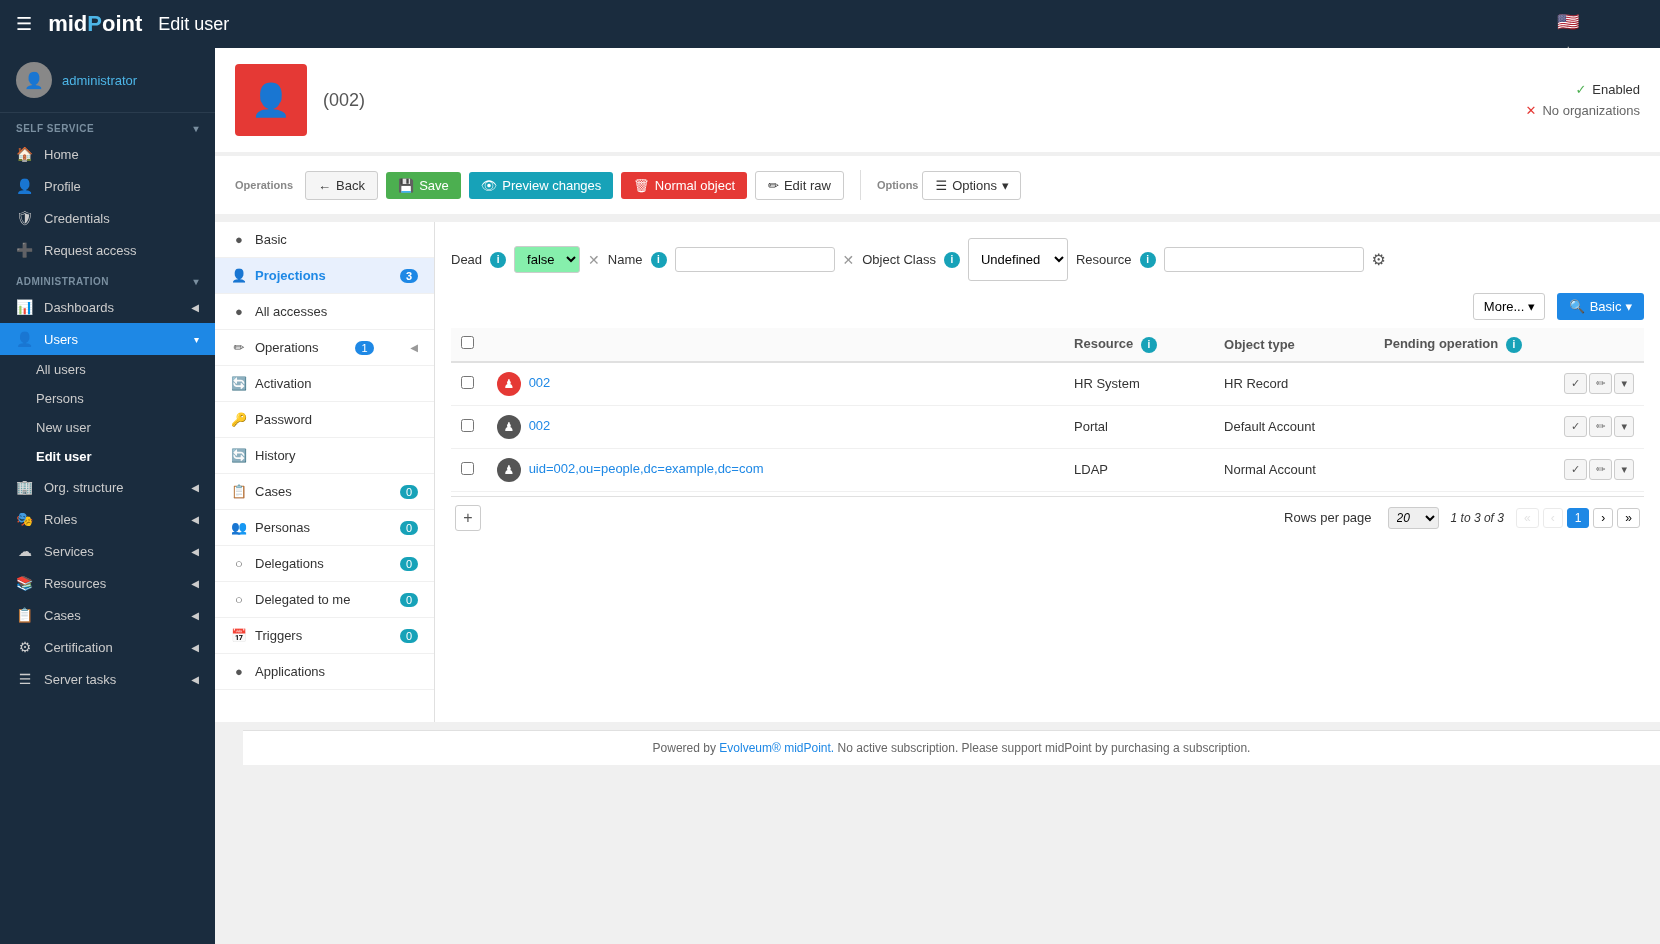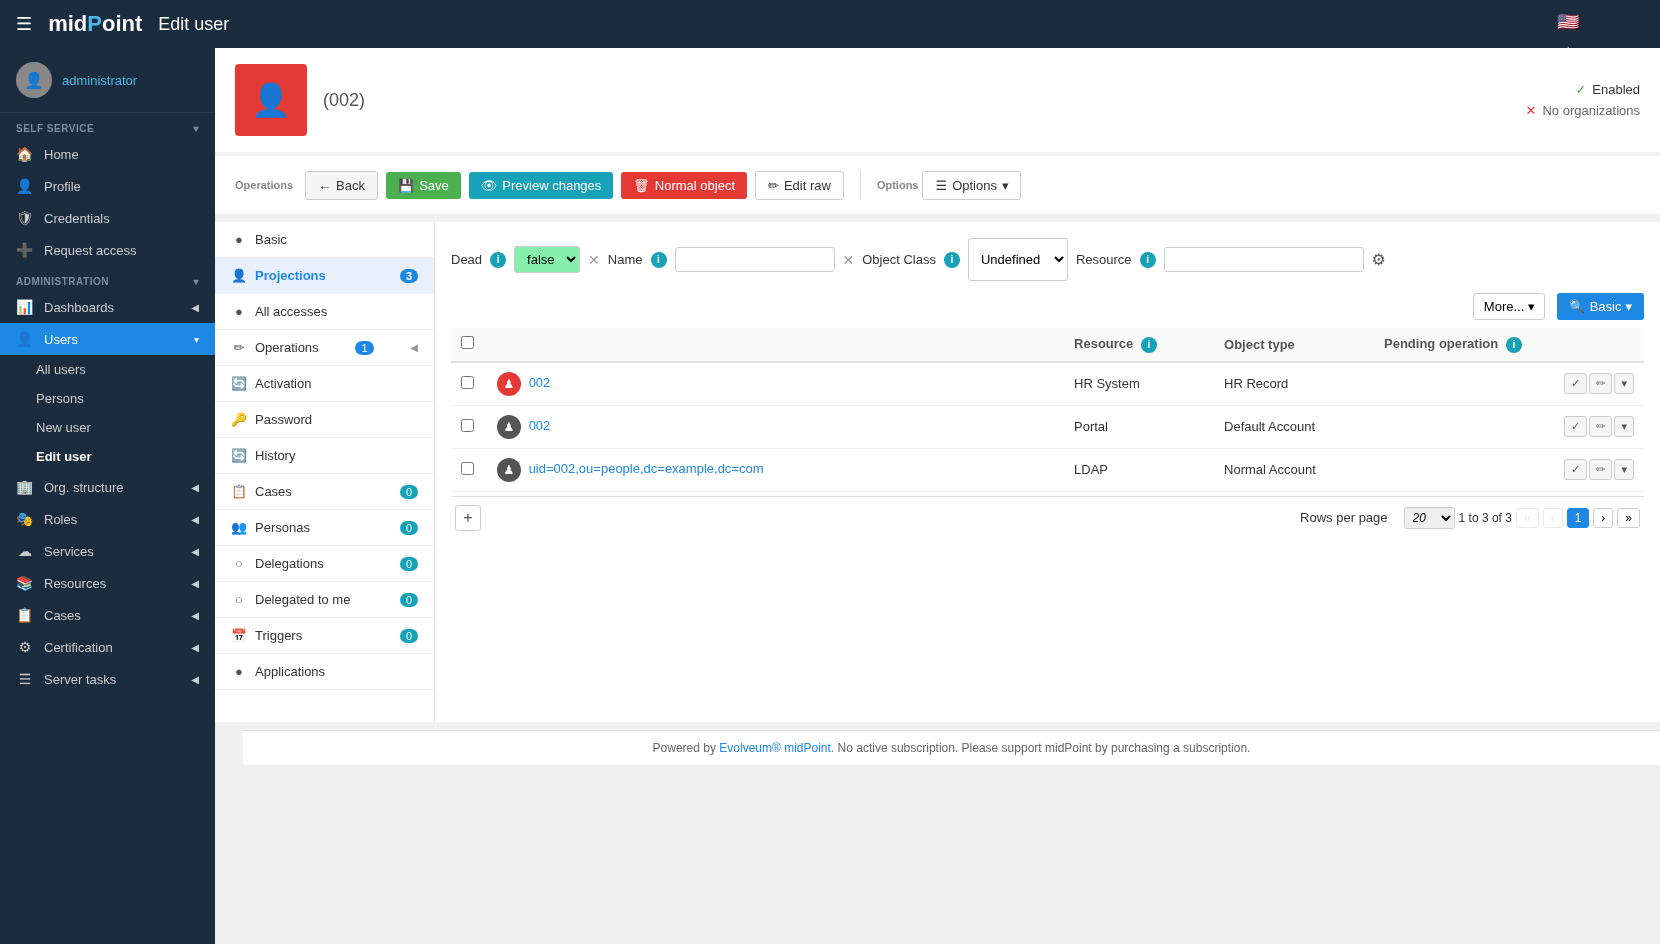--- a/index.html
+++ b/index.html
@@ -747,21 +747,21 @@
           <button class="add-btn">+</button>
           <div class="pagination">
             <div class="rows-per-page">
               <span>Rows per page</span>
               <select class="rows-select">
                 <option>20</option>
                 <option>50</option>
                 <option>100</option>
               </select>
             </div>
-            <span style="margin: 0 0; font-size:12px;">1 to 3 of 3</span>
+            <span style="margin: 0 8px; font-size:12px;font-style:italic;">1 to 3 of 3</span>
             <button class="pag-btn" disabled="">«</button>
             <button class="pag-btn" disabled="">‹</button>
             <button class="pag-btn active">1</button>
             <button class="pag-btn">›</button>
             <button class="pag-btn">»</button>
           </div>
         </div>
 
       </div>
     </div>

